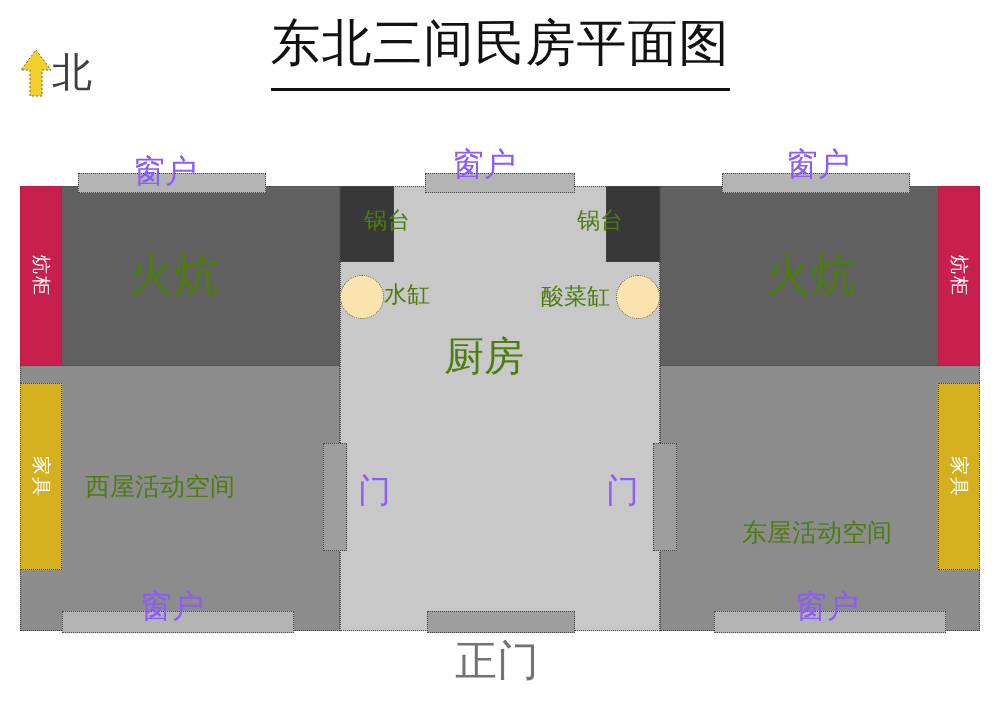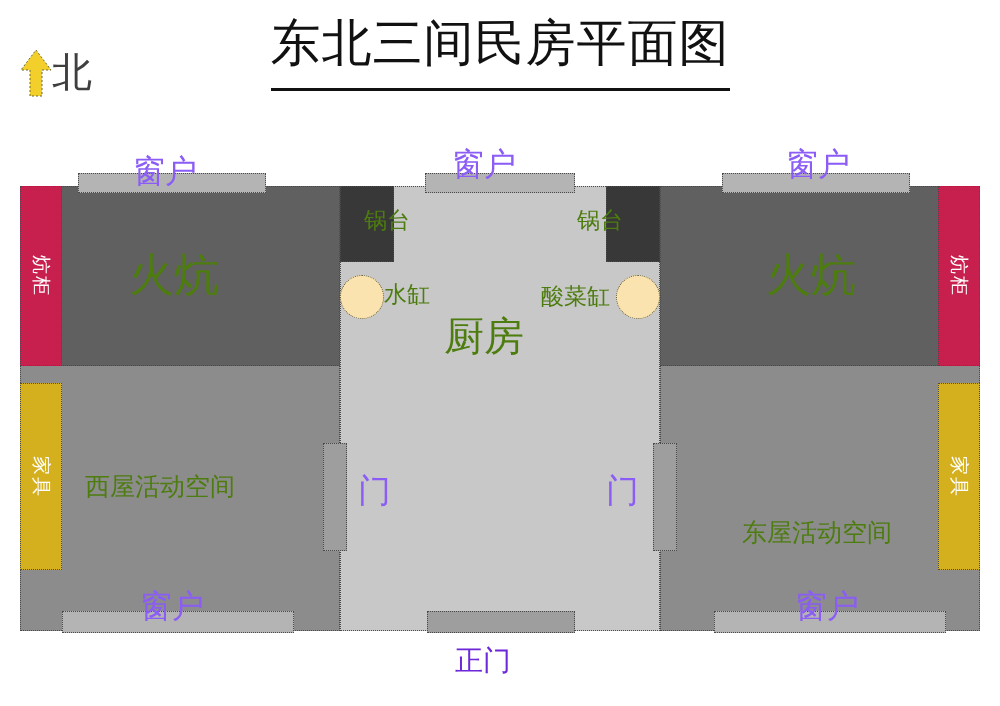--- a/index.html
+++ b/index.html
@@ -100,23 +100,23 @@
   }
 
   .circle {
     position: absolute;
     border-radius: 50%;
     box-sizing: border-box;
   }
 
   .footer-lbl {
     position: absolute;
-    font-size: 28px;
+    font-size: 42px;
     line-height: 42px;
-    color: #6d28d9;
+    color: #737373;
     font-family: "DejaVu Sans", "Liberation Sans", sans-serif;
     white-space: nowrap;
     text-align: center;
   }
 </style>
 </head>
 <body>
 
 <div id="stage">
 
@@ -188,21 +188,21 @@
 
     <div class="lbl lbl-dark" style="left:140px; top:590px; font-size:32px; line-height:32px;">窗户</div>
     <div class="lbl lbl-dark" style="left:795px; top:590px; font-size:32px; line-height:32px;">窗户</div>
 
     <div class="lbl lbl-white" style="left:129px; top:252px; font-size:45px; line-height:45px;">火炕</div>
     <div class="lbl lbl-white" style="left:766px; top:252px; font-size:45px; line-height:45px;">火炕</div>
 
     <div class="lbl lbl-white" style="left:85px; top:474px; font-size:25px; line-height:25px;">西屋活动空间</div>
     <div class="lbl lbl-white" style="left:742px; top:474px; font-size:25px; line-height:25px;margin-top:46px;">东屋活动空间</div>
 
-    <div class="lbl lbl-white" style="left:444px; top:316px; font-size:40px; line-height:40px;">厨房</div>
+    <div class="lbl lbl-white" style="left:444px; top:336px; font-size:40px; line-height:40px;">厨房</div>
 
     <div class="lbl lbl-white" style="left:364px; top:209px; font-size:23px; line-height:23px;">锅台</div>
     <div class="lbl lbl-white" style="left:577px; top:209px; font-size:23px; line-height:23px;">锅台</div>
 
     <div class="lbl lbl-white" style="left:384px; top:283px; font-size:23px; line-height:23px;">水缸</div>
     <div class="lbl lbl-white" style="left:541px; top:285px; font-size:23px; line-height:23px;">酸菜缸</div>
 
     <div class="lbl lbl-dark" style="left:358px; top:474px; font-size:33px; line-height:33px;">门</div>
     <div class="lbl lbl-dark" style="left:606px; top:474px; font-size:33px; line-height:33px;">门</div>
 

